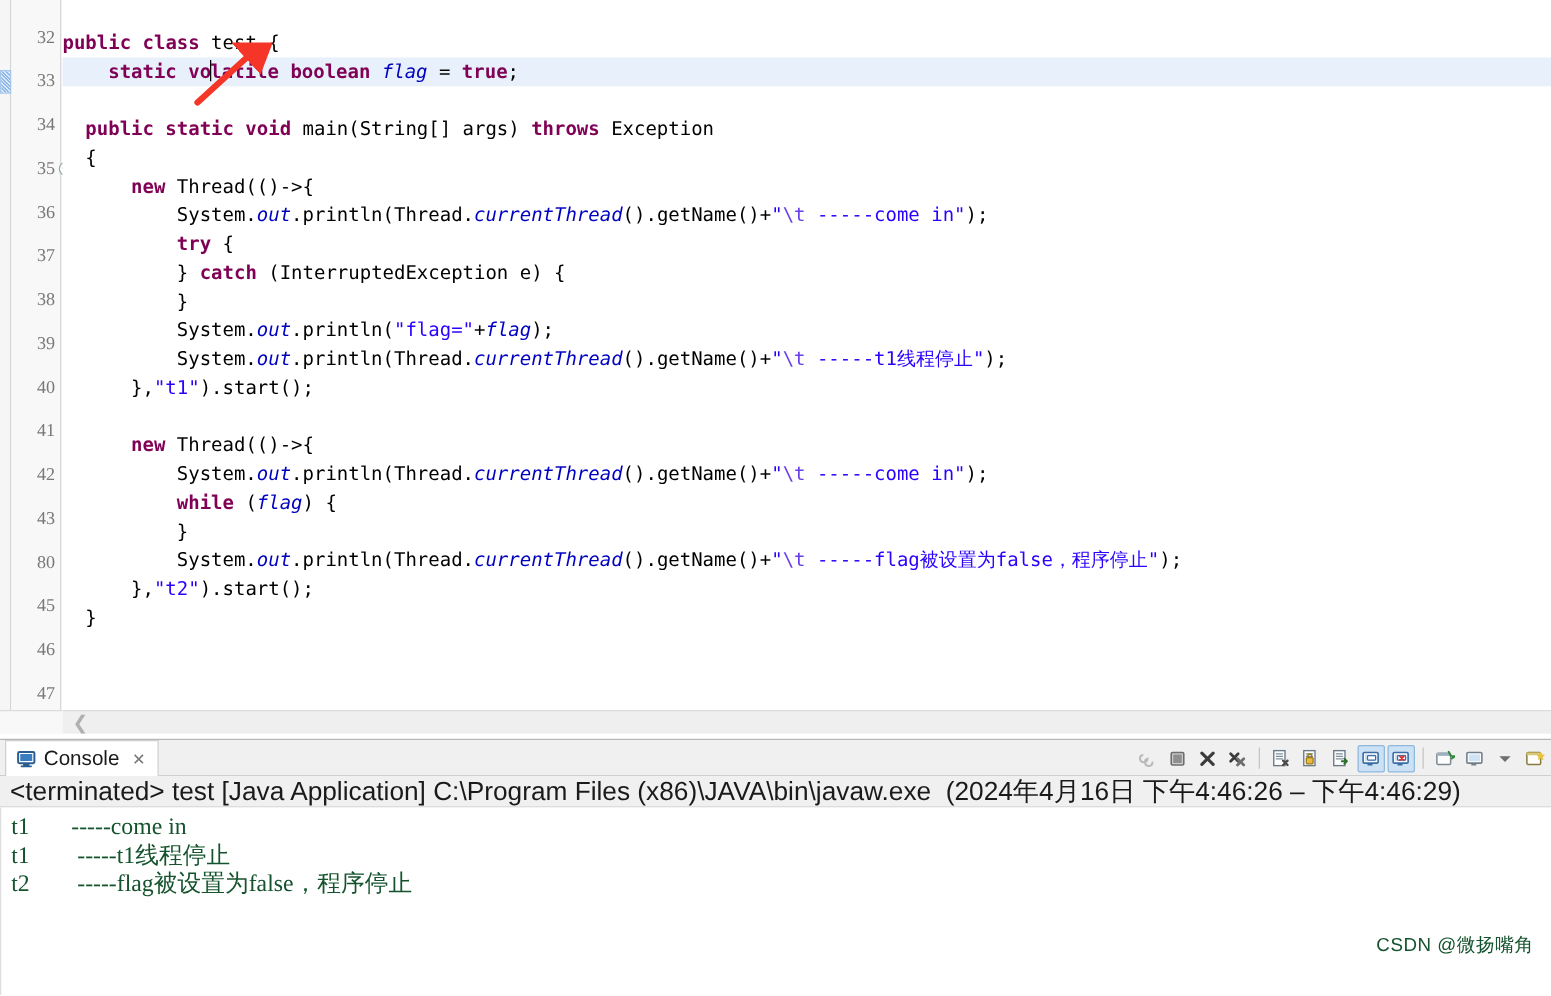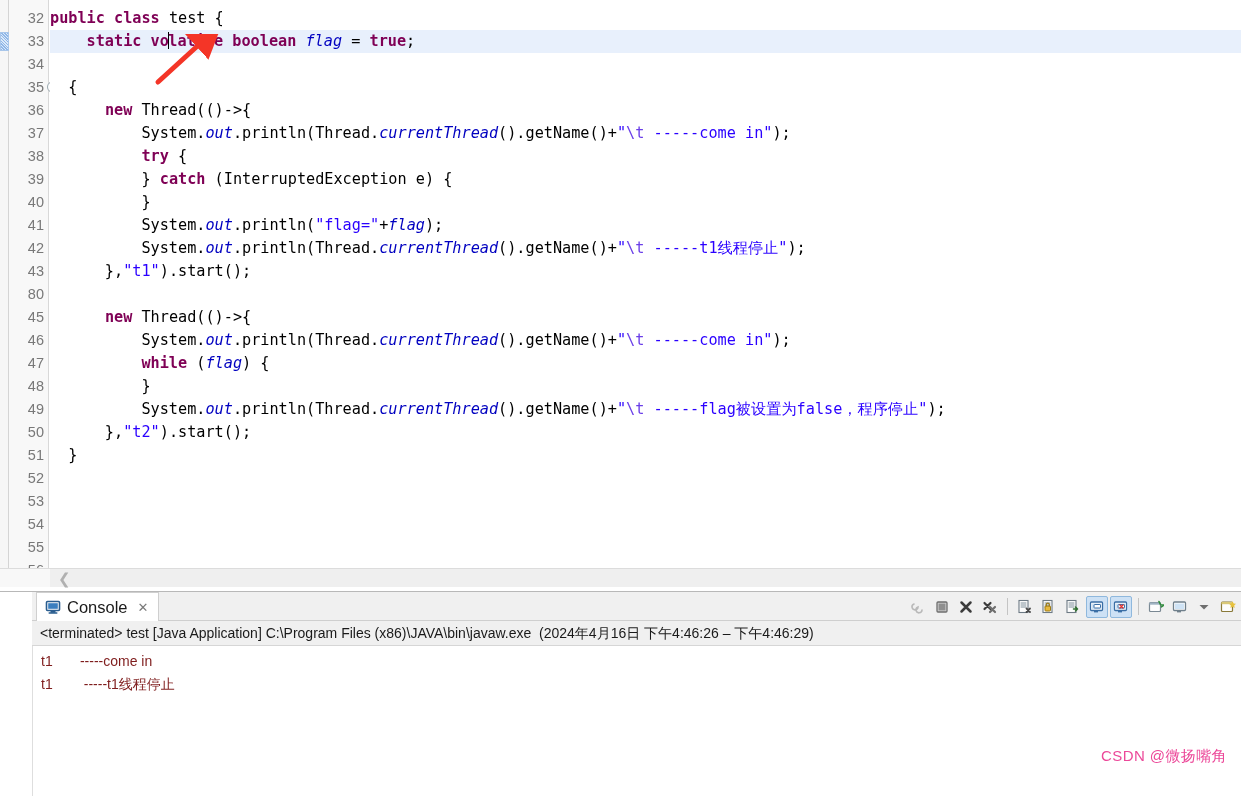--- a/index.html
+++ b/index.html
@@ -19,33 +19,33 @@
   }
   #editor-left-rail {
     position: absolute; left: 0; top: 0; width: 9px; height: 568px;
     background: #f6f6f6; border-right: 1px solid #d4d4d4;
   }
   #gutter {
     position: absolute; left: 9px; top: 0; width: 40px; height: 568px;
     background: #f8f8f8; border-right: 1px solid #d8d8d8;
   }
   #code-surface {
-    position: absolute; left: 50px; top: 0; right: 0; height: 409px;
+    position: absolute; left: 50px; top: 16px; right: 0; height: 409px;
     background: #ffffff;
   }
   .code-row {
     position: relative; height: 23px; line-height: 23px; white-space: pre;
     font-family: "DejaVu Sans Mono", monospace; font-size: 15.2px;
     color: #000;
   }
   .code-row.current { background: #e8f0fc; }
   .gut-row {
     position: relative; height: 23px; line-height: 23px;
-    font-family: Liberation Sans, sans-serif; font-size: 14.5px;
-    color: #787878; text-align: right; padding-right: 4px;
+    font-family: Liberation Serif, serif; font-size: 14.5px;
+    color: #787878; text-align: right; padding-right: 4px; margin-top: 12px;
   }
   .gut-row .num { display: inline-block; }
   .chg-marker {
     position: absolute; left: -9px; top: 2px; width: 9px; height: 19px;
     background: repeating-linear-gradient(45deg,#8fb7e8 0 1px,#dce9f8 1px 2px);
     border: 1px solid #a8c6ea;
   }
   .fold {
     position: absolute; right: -11px; top: 5px;
     width: 12px; height: 12px; border: 1px solid #9aa8b0; border-radius: 50%;
@@ -75,21 +75,21 @@
   }
   #editor-hscroll .lt { position: absolute; left: 8px; top: 1px; color: #b0b0b0; font-size: 15px; line-height: 17px; }
   #editor-hscroll-left {
     position: absolute; left: 0; top: 568px; width: 50px; height: 19px; background: #f8f8f8;
     border-top: 1px solid #dcdcdc;
   }
 
   
   #console-panel {
     position: absolute; left: 0; top: 591px; width: 1241px; height: 183px;
-    background: #ffffff; border-top: 1px solid #b8b8b8; padding-left: 32px;
+    background: #ffffff; border-top: 1px solid #b8b8b8;
   }
   #console-tabbar {
     position: relative; height: 29px; background: #f0f0f0;
     border-bottom: 1px solid #cfcfcf;
   }
   #console-tab {
     position: absolute; left: 4px; top: 0; height: 29px;
     display: flex; align-items: center; gap: 6px; padding: 0 10px 0 8px;
     background: #ffffff; border: 1px solid #cfcfcf; border-bottom: none;
   }
@@ -102,35 +102,35 @@
   .tb-btn {
     width: 22px; height: 22px; display: flex; align-items: center; justify-content: center;
     border: 1px solid transparent; border-radius: 2px;
   }
   .tb-btn.toggled { background: #cde1f5; border-color: #8fb8dd; }
   .tb-sep { width: 1px; height: 17px; background: #c4c4c4; margin: 0 4px; }
 
   #console-launchline {
     position: relative; height: 25px; line-height: 25px;
     background: #f0f0f0; border-bottom: 1px solid #d6d6d6;
-    padding-left: 8px; font-size: 14px; color: #1a1a1a; white-space: pre;
+    padding-left: 8px; font-size: 21px; color: #1a1a1a; white-space: pre;
     overflow: hidden;
   }
   #console-output {
     position: relative; height: 150px; background: #ffffff;
     padding: 4px 0 0 8px; overflow: hidden;
     border-left: 1px solid #dedede;
   }
   .out-row {
     height: 23px; line-height: 23px; white-space: pre;
-    font-family: Liberation Sans, sans-serif; font-size: 14px; color: #7f1d1d;
+    font-family: Liberation Serif, serif; font-size: 19px; color: #14532d;
   }
   #watermark {
     position: absolute; right: 14px; bottom: 8px;
-    font-size: 15px; color: #ec4899; letter-spacing: .4px;
+    font-size: 15px; color: #14532d; letter-spacing: .4px;
   }
 </style>
 </head>
 <body>
 
 <div id="app">
 
   <div id="editor-area">
     <div id="editor-left-rail"></div>
     <div id="gutter" style="padding-top: 7px;">
@@ -157,20 +157,21 @@
         <div class="gut-row"><span class="num">52</span></div>
         <div class="gut-row"><span class="num">53</span></div>
         <div class="gut-row"><span class="num">54</span></div>
         <div class="gut-row"><span class="num">55</span></div>
         <div class="gut-row" style="height: 9px; overflow: hidden;"><span class="num">56</span></div>
       </div>
     <div id="code-surface" style="padding-top: 7px;">
         <div class="code-row"><span class="kw">public </span><span class="kw">class </span><span class="pln">test {</span></div>
         <div class="code-row current"><span class="kw">    static </span><span class="kw">vo</span><span class="cursor-caret"></span><span class="kw">latile </span><span class="kw">boolean </span><span class="sf">flag</span><span class="pln"> = </span><span class="kw">true</span><span class="pln">;</span></div>
         <div class="code-row"></div>
+        <div class="code-row"><span class="kw">  public static void </span><span class="pln">main(String[] args) </span><span class="kw">throws </span><span class="pln">Exception</span></div>
         <div class="code-row"><span class="pln">  {</span></div>
         <div class="code-row"><span class="pln">      </span><span class="kw">new </span><span class="pln">Thread(()-&gt;{</span></div>
         <div class="code-row"><span class="pln">          System.</span><span class="sf">out</span><span class="pln">.println(Thread.</span><span class="sf">currentThread</span><span class="pln">().getName()+</span><span class="str">"</span><span class="esc">\t</span><span class="str"> -----come in"</span><span class="pln">);</span></div>
         <div class="code-row"><span class="pln">          </span><span class="kw">try</span><span class="pln"> {</span></div>
         <div class="code-row"><span class="pln">          } </span><span class="kw">catch </span><span class="pln">(InterruptedException e) {</span></div>
         <div class="code-row"><span class="pln">          }</span></div>
         <div class="code-row"><span class="pln">          System.</span><span class="sf">out</span><span class="pln">.println(</span><span class="str">"flag="</span><span class="pln">+</span><span class="sf">flag</span><span class="pln">);</span></div>
         <div class="code-row"><span class="pln">          System.</span><span class="sf">out</span><span class="pln">.println(Thread.</span><span class="sf">currentThread</span><span class="pln">().getName()+</span><span class="str">"</span><span class="esc">\t</span><span class="str"> -----t1线程停止"</span><span class="pln">);</span></div>
         <div class="code-row"><span class="pln">      },</span><span class="str">"t1"</span><span class="pln">).start();</span></div>
         <div class="code-row"></div>
@@ -310,18 +311,19 @@
             </svg>
           </div>
         </div>
     </div>
 
     <div id="console-launchline">&lt;terminated&gt; test [Java Application] C:\Program Files (x86)\JAVA\bin\javaw.exe  (2024年4月16日 下午4:46:26 – 下午4:46:29)</div>
 
     <div id="console-output">
         <div class="out-row">t1       -----come in</div>
         <div class="out-row">t1        -----t1线程停止</div>
+        <div class="out-row">t2        -----flag被设置为false，程序停止</div>
       </div>
 
     <div id="watermark">CSDN @微扬嘴角</div>
   </div>
 
 </div>
 
 </body></html>

